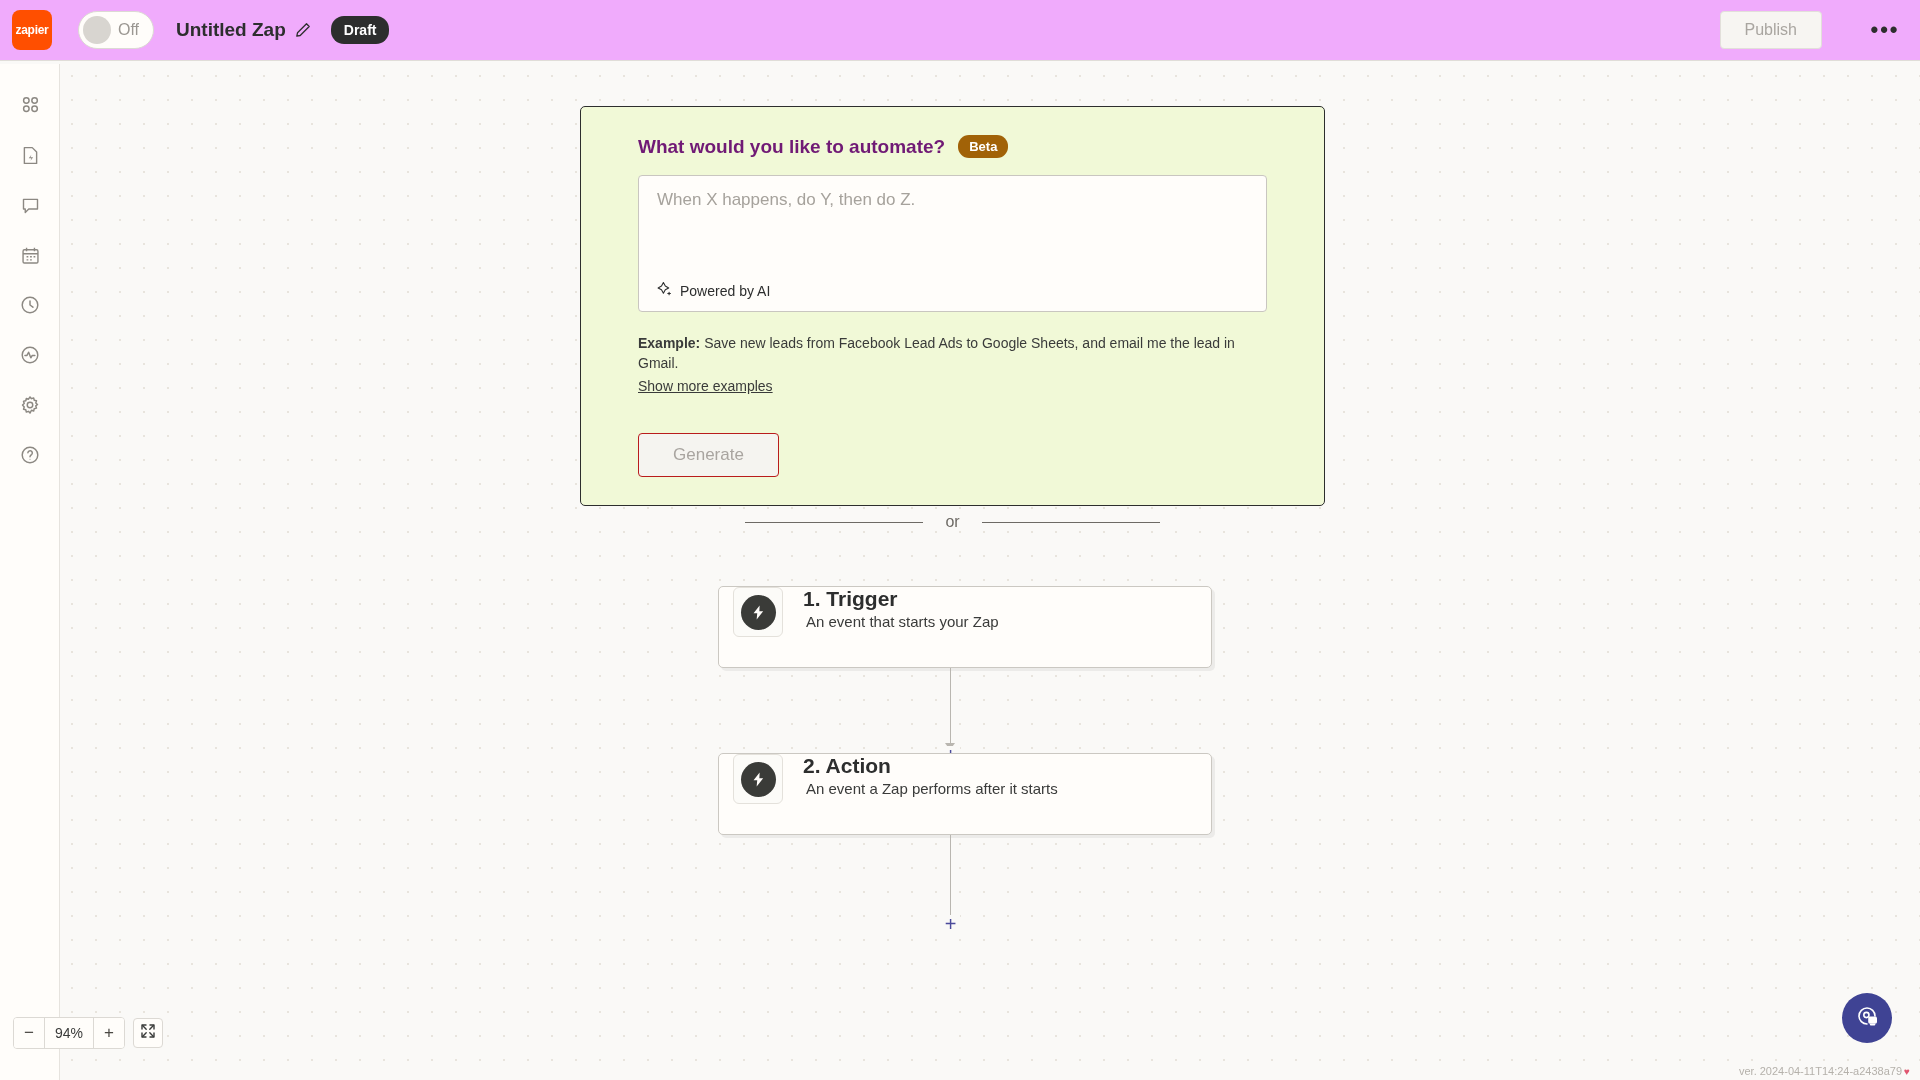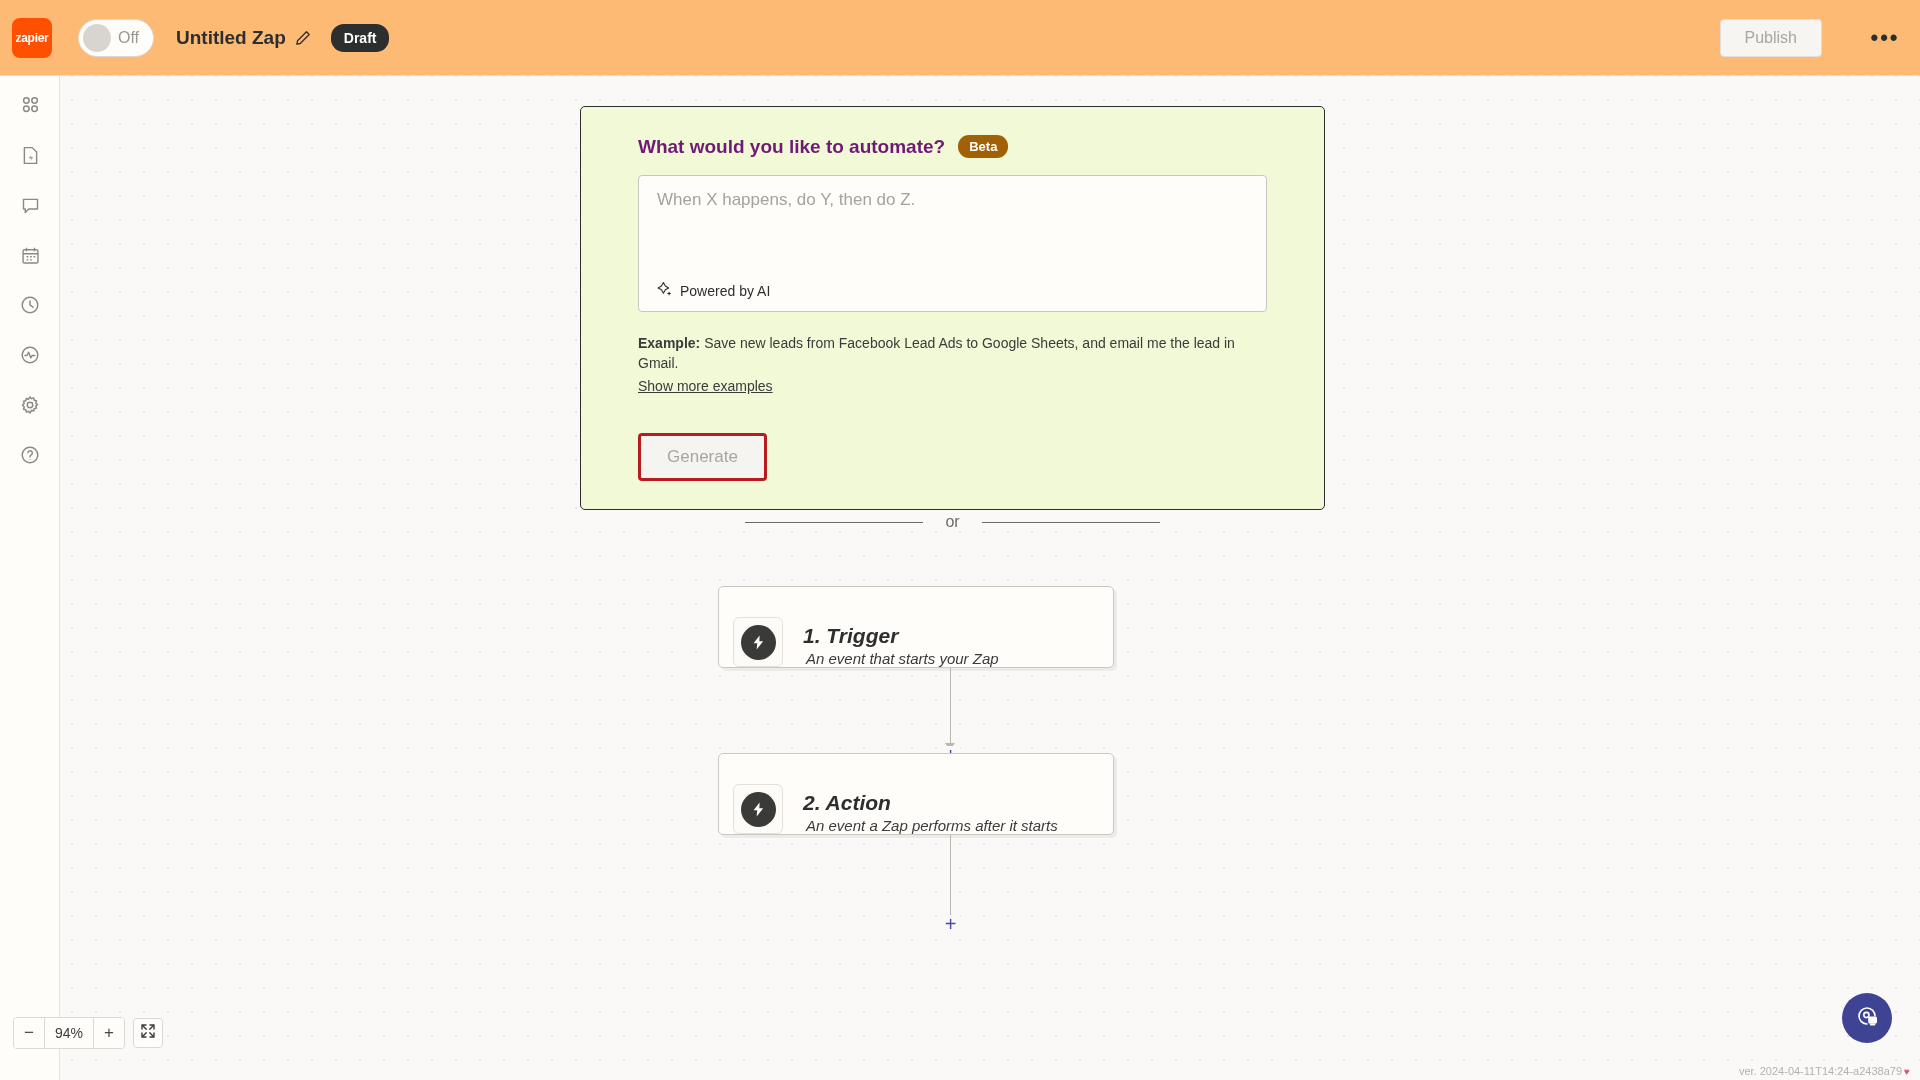--- a/index.html
+++ b/index.html
@@ -6,22 +6,22 @@
   html, body {
     width: 1920px; height: 1080px;
     overflow: hidden;
     font-family: "Liberation Sans", sans-serif;
     background: #faf9f7;
   }
 
   
   .header {
     position: absolute; top: 0; left: 0;
-    width: 1920px; height: 76px;
-    background: #fdba74;
+    width: 1920px; height: 61px;
+    background: #f0abfc;
     border-bottom: 1px solid #e0ddd8;
     display: flex; align-items: center;
     z-index: 40;
   }
   .logo {
     width: 40px; height: 40px;
     margin-left: 12px;
     background: #ff4f00;
     border-radius: 8px;
     display: flex; align-items: center; justify-content: center;
@@ -163,46 +163,45 @@
   .ex-line b { font-weight: 700; }
   .show-more {
     display: inline-block; margin-top: 2px;
     font-size: 14px; color: #3a3b3a;
     text-decoration: underline; cursor: pointer;
   }
   .gen-btn {
     margin-top: 37px;
     font-size: 17px; color: #a9a5a0;
     background: #f5f4f0;
-    border: 3px solid #b91c1c;
+    border: 1px solid #b91c1c;
     border-radius: 4px;
-    padding: 11px 26px;
+    padding: 11px 34px;
     cursor: default;
   }
 
   
   .or-wrap {
     position: absolute; left: 520px; top: 449px;
     width: 745px;
     display: flex; align-items: center; justify-content: center;
   }
   .or-line { width: 178px; height: 1px; background: #6d6a65; }
   .or-text { margin: 0 22px; font-size: 16px; color: #6d6a65; }
 
   
   .node {
     position: absolute; left: 658px;
-    width: 396px; height: 82px;
+    width: 494px; height: 82px;
     background: #fffdfa;
     border: 1px solid #cbc8c2;
     border-radius: 5px;
-    display: flex; align-items: flex-end;
+    display: flex; align-items: flex-start;
     box-shadow: 3px 3px 0 0 rgba(0,0,0,0.055);
     cursor: pointer;
-    font-style: italic;
   }
   .node-trigger { top: 522px; }
   .node-action  { top: 689px; }
   .node-icon-box {
     width: 50px; height: 50px;
     margin-left: 14px;
     background: #fcfbf8;
     border: 1px solid #e4e1db;
     border-radius: 6px;
     display: flex; align-items: center; justify-content: center;

